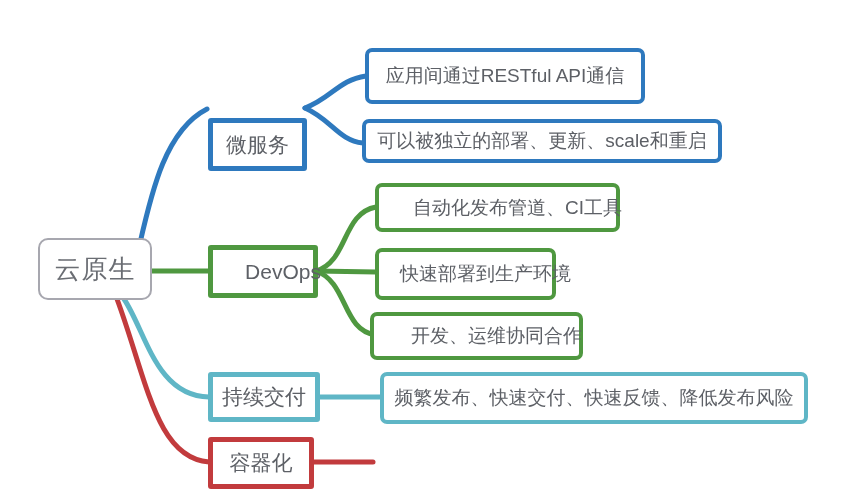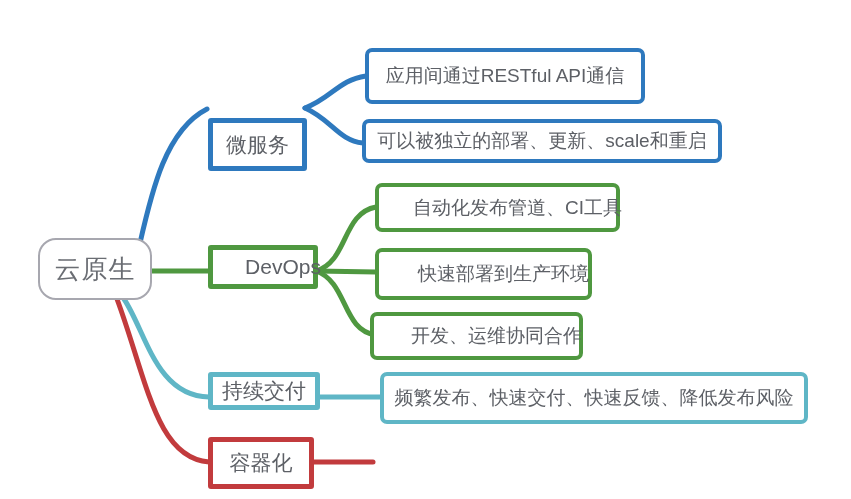--- a/index.html
+++ b/index.html
@@ -7,39 +7,39 @@
   .canvas{
     position:relative;width:851px;height:499px;background:#ffffff;overflow:hidden;
   }
   .edges{position:absolute;left:0;top:0;z-index:0;}
   .node{
     position:absolute;z-index:1;background:#ffffff;
     display:flex;align-items:center;justify-content:center;
     color:#5d6066;box-sizing:border-box;white-space:nowrap;
   }
   .root{
-    border:2px solid #a7a7af;border-radius:18px;
+    border:2px solid #a7a7af;border-radius:10px;
     font-size:26px;letter-spacing:1px;color:#6a6d73;
   }
   .lvl1{border-width:5px;border-style:solid;border-radius:3px;font-size:21px;}
   .lvl2{border-width:4px;border-style:solid;border-radius:7px;font-size:19px;}
   .b-blue{border-color:#2e79be;}
   .b-green{border-color:#4f9840;padding-left:40px;}
   .b-cyan{border-color:#5fb6c6;}
   .b-red{border-color:#c23b3d;}
   
   .n-root{left:38px;top:238px;width:114px;height:62px;}
   .n-micro{left:208px;top:82px;width:99px;height:53px;margin-top:36px;}
-  .n-devops{left:208px;top:245px;width:110px;height:44px;}
-  .n-cd{left:208px;top:372px;width:112px;height:38px;}
+  .n-devops{left:208px;top:245px;width:110px;height:53px;}
+  .n-cd{left:208px;top:372px;width:112px;height:50px;}
   .n-container{left:208px;top:437px;width:106px;height:52px;}
   .n-micro-c1{left:365px;top:48px;width:280px;height:56px;}
   .n-micro-c2{left:362px;top:119px;width:360px;height:44px;}
   .n-devops-c1{left:375px;top:183px;width:245px;height:49px;}
-  .n-devops-c2{left:375px;top:248px;width:217px;height:52px;}
+  .n-devops-c2{left:375px;top:248px;width:181px;height:52px;}
   .n-devops-c3{left:370px;top:312px;width:213px;height:48px;}
   .n-cd-c1{left:380px;top:372px;width:428px;height:52px;}
   .n-container-c1{left:372px;top:437px;width:188px;height:50px;}
 </style>
 </head>
 <body>
 
 <div class="canvas">
 
   <svg class="edges" width="851" height="499" viewBox="0 0 851 499">

